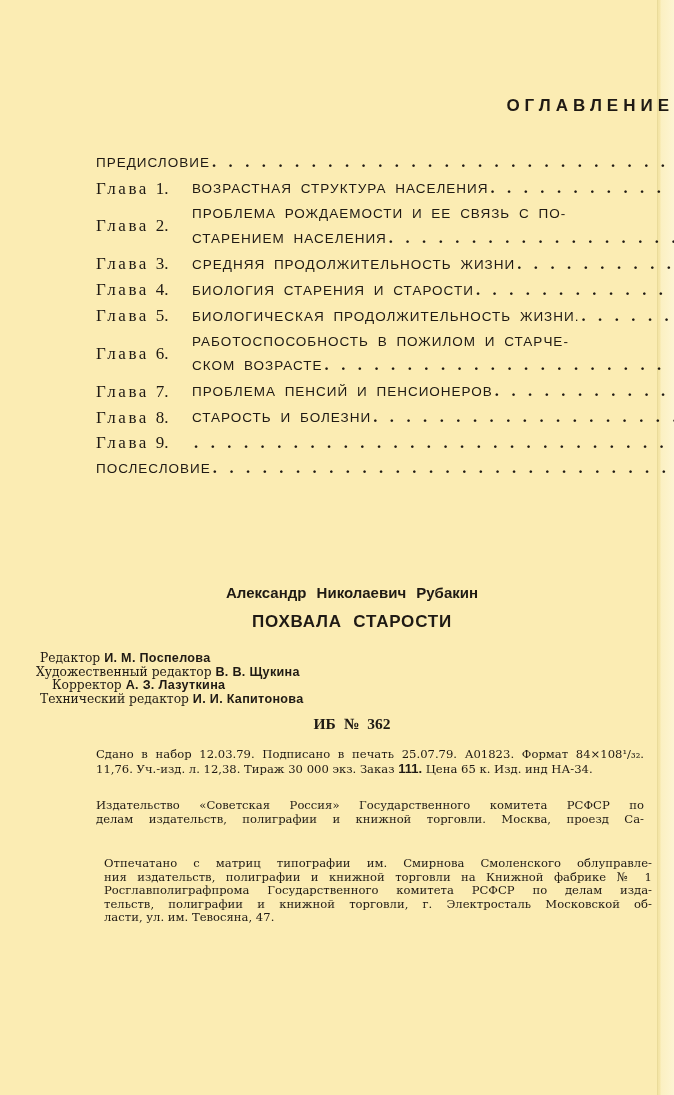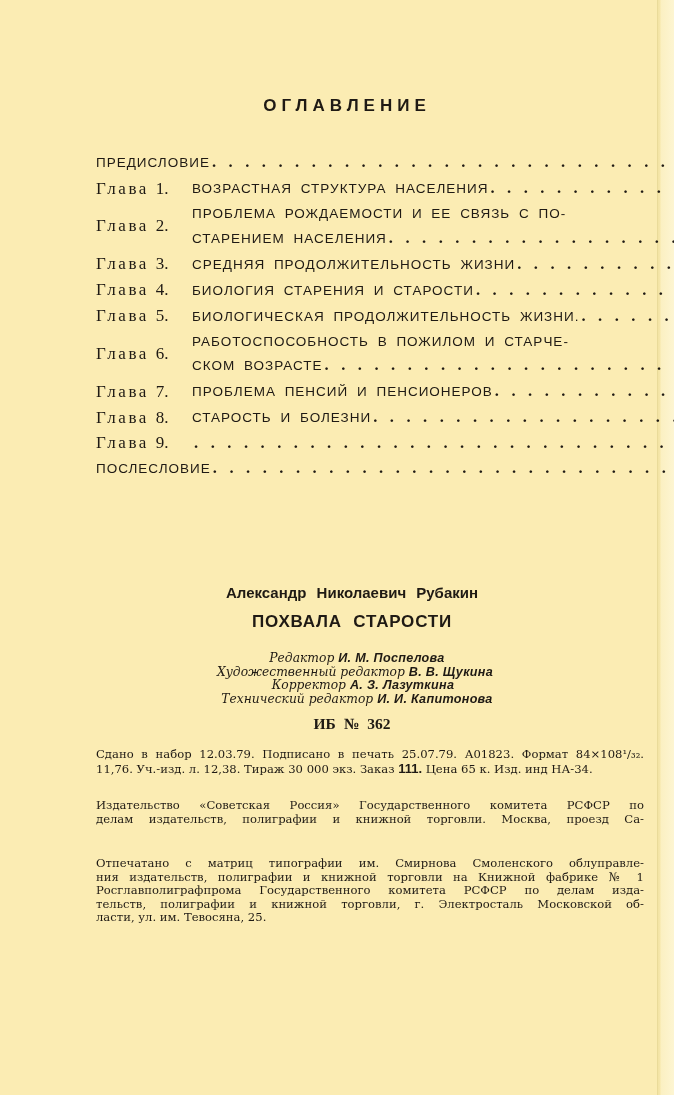--- a/index.html
+++ b/index.html
@@ -13,21 +13,21 @@
     .page-edge {
       position: absolute; top: 0; right: 0; width: 16px; height: 1095px;
       background: linear-gradient(to right, #f3e3a4 0, #f6e7aa 2px, #fbf0c2 3px, #fdf5d2 100%);
     }
     .page-line {
       position: absolute; top: 0; left: 657px; width: 1px; height: 1095px;
       background: #eadb9a;
     }
     .toc-title {
       position: absolute; top: 96px; left: 0; width: 674px;
-      text-align: center;
+      text-align: right;
       font-family: "Liberation Sans", "DejaVu Sans", sans-serif;
       font-weight: bold; font-size: 17px; letter-spacing: 5px;
       padding-left: 20px; box-sizing: border-box;
     }
     .toc {
       position: absolute; top: 150px; left: 96px; width: 544px;
       font-size: 16.5px;
     }
     .toc-row {
       display: flex; align-items: center;
@@ -60,21 +60,21 @@
     .booktitle {
       position: absolute; top: 612px; left: 0; width: 674px; text-align: center;
       font-family: "Liberation Sans", sans-serif; font-weight: bold;
       font-size: 17px; letter-spacing: 0.8px; word-spacing: 6px;
       padding-left: 30px; box-sizing: border-box;
     }
     .credits {
       position: absolute; top: 652px; left: 0; width: 674px;
       font-family: "DejaVu Serif", serif; font-size: 12.3px; line-height: 13.5px;
     }
-    .credit { text-align: center; white-space: nowrap; font-style: italic; }
+    .credit { white-space: nowrap; }
     .credit b { font-family: "Liberation Sans", sans-serif; font-size: 12.6px; letter-spacing: 0.3px; }
     .credit.c0 { padding-left: 40px; }
     .credit.c1 { padding-left: 36px; }
     .credit.c2 { padding-left: 40px; }
     .credit.c3 { padding-left: 52px; }
     .ib {
       position: absolute; top: 715px; left: 0; width: 674px; text-align: center;
       font-family: Liberation Serif, serif; font-weight: bold;
       font-size: 15.5px; word-spacing: 4px; padding-left: 30px; box-sizing: border-box;
     }
@@ -82,21 +82,21 @@
       position: absolute; left: 96px; width: 548px;
       font-family: "DejaVu Serif", serif; font-size: 11.6px; line-height: 13.6px;
       text-align: justify; text-align-last: left;
     }
     .imprint .ln { display: block; text-align: justify; text-align-last: justify; white-space: nowrap; }
     .imprint .ln.last { text-align-last: left; }
     .imprint .ln.center { text-align-last: center; }
     .imprint b { font-family: "Liberation Sans", sans-serif; font-size: 13px; }
     .imp1 { top: 748px; }
     .imp2 { top: 799px; }
-    .imp3 { top: 857px; }
+    .imp3 { top: 857px; margin-left: 8px; }
   </style>
 </head>
 <body>
 
 <div class="page-line"></div>
 <div class="page-edge"></div>
 
 <div class="toc-title">ОГЛАВЛЕНИЕ</div>
 
 <div class="toc" id="toc">
@@ -224,14 +224,14 @@
 <div class="imprint imp2">
   <span class="ln">Издательство «Советская Россия» Государственного комитета РСФСР по</span>
   <span class="ln">делам издательств, полиграфии и книжной торговли. Москва, проезд Са-</span>
 </div>
 
 <div class="imprint imp3">
   <span class="ln">Отпечатано с матриц типографии им. Смирнова Смоленского облуправле-</span>
   <span class="ln">ния издательств, полиграфии и книжной торговли на Книжной фабрике № 1</span>
   <span class="ln">Росглавполиграфпрома Государственного комитета РСФСР по делам изда-</span>
   <span class="ln">тельств, полиграфии и книжной торговли, г. Электросталь Московской об-</span>
-  <span class="ln last">ласти, ул. им. Тевосяна, 25.</span>
+  <span class="ln last">ласти, ул. им. Тевосяна, 47.</span>
 </div>
 
 </body></html>

